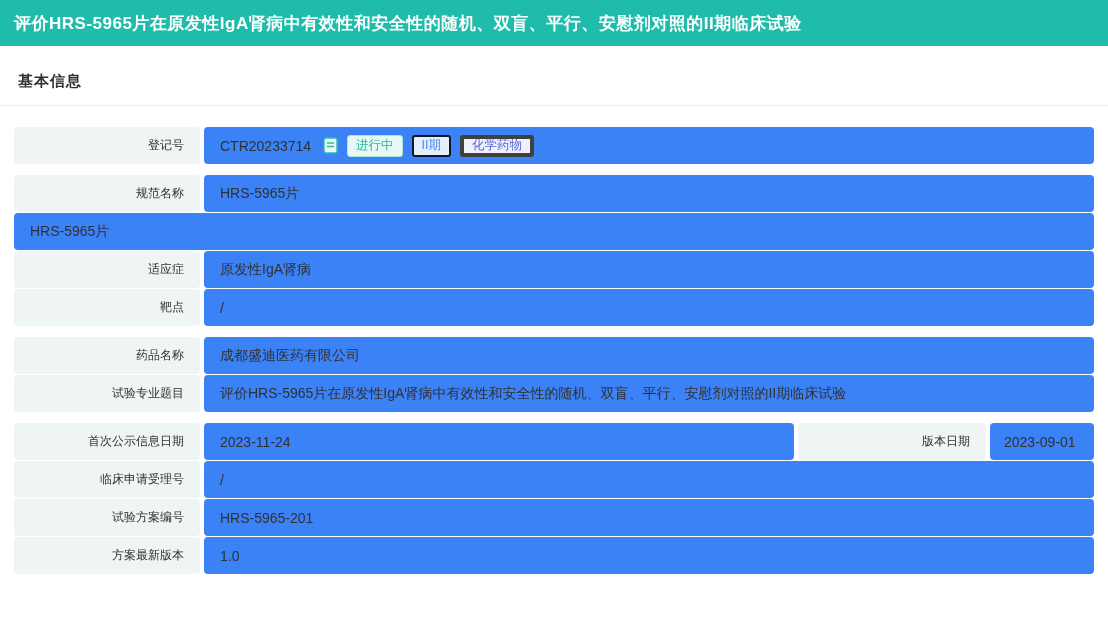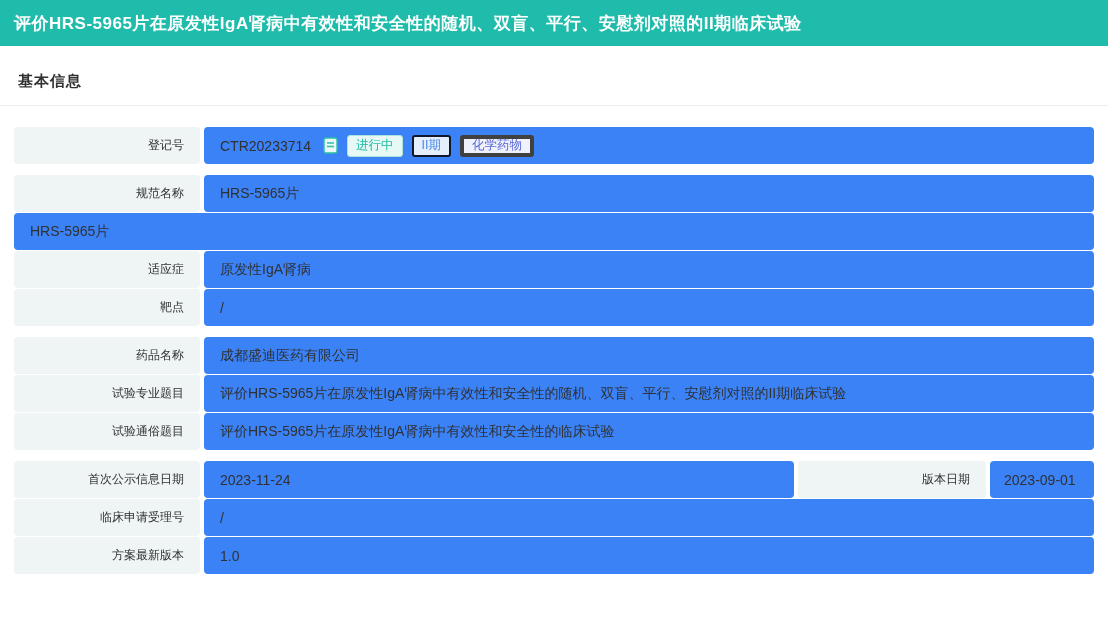--- a/index.html
+++ b/index.html
@@ -137,36 +137,36 @@
 
   <div class="group">
     <div class="row">
       <div class="cell-label">药品名称</div>
       <div class="cell-value">成都盛迪医药有限公司</div>
     </div>
     <div class="row">
       <div class="cell-label">试验专业题目</div>
       <div class="cell-value">评价HRS-5965片在原发性IgA肾病中有效性和安全性的随机、双盲、平行、安慰剂对照的II期临床试验</div>
     </div>
-    <div class="row">
-      <div class="cell-label">试验通俗题目</div>
-      <div class="cell-value">评价HRS-5965片在原发性IgA肾病中有效性和安全性的临床试验</div>
-    </div>
   </div>
 
   <div class="group">
     <div class="row">
       <div class="cell-label">首次公示信息日期</div>
       <div class="cell-value">2023-11-24</div>
       <div class="cell-label cell-label-2">版本日期</div>
       <div class="cell-value cell-value-2">2023-09-01</div>
     </div>
     <div class="row">
       <div class="cell-label">临床申请受理号</div>
       <div class="cell-value">/</div>
     </div>
     <div class="row">
+      <div class="cell-label">试验方案编号</div>
+      <div class="cell-value">HRS-5965-201</div>
+    </div>
+    <div class="row">
       <div class="cell-label">方案最新版本</div>
       <div class="cell-value">1.0</div>
     </div>
   </div>
 
 </main>
 
 </body></html>

